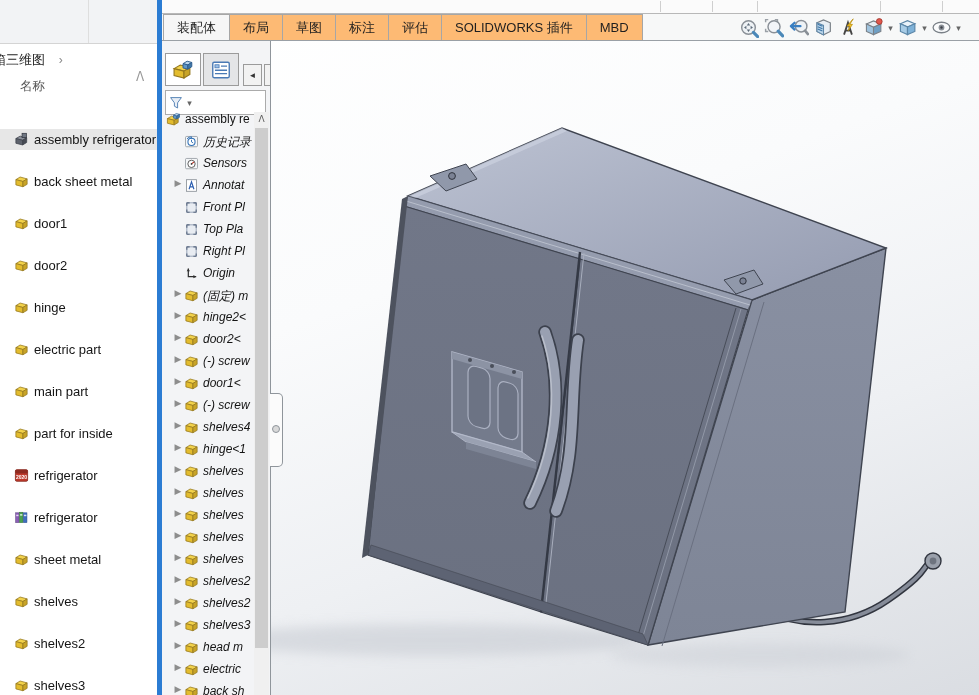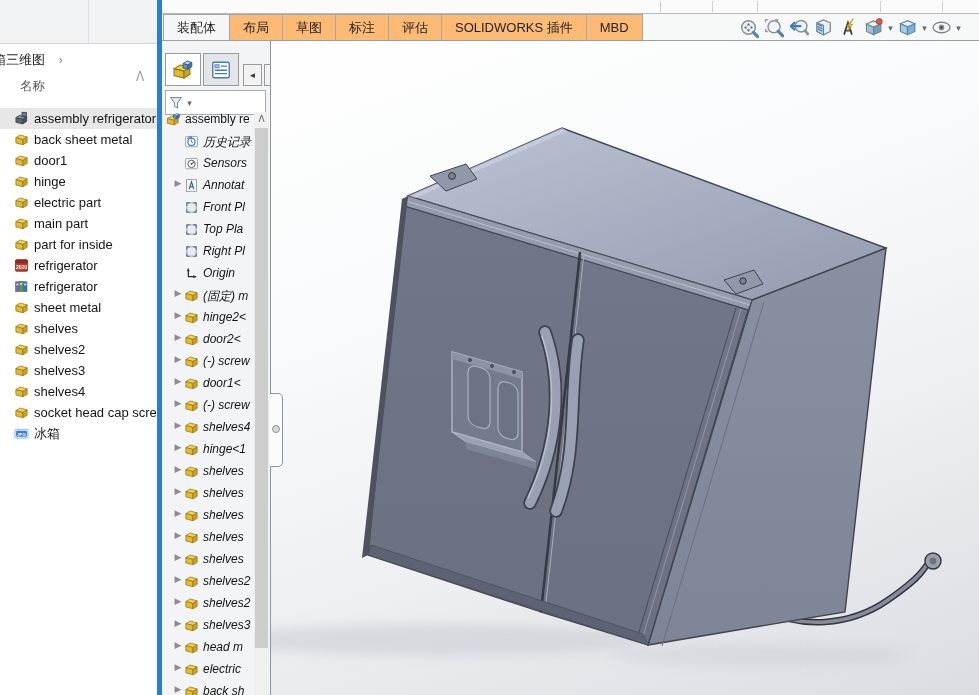--- a/index.html
+++ b/index.html
@@ -12,21 +12,21 @@
   #file-panel{left:0;top:0;width:157px;height:695px;background:#fff;z-index:30;overflow:hidden;}
   #fp-top{left:0;top:0;width:157px;height:43px;background:#f2f3f5;border-bottom:1px solid #d4d4d4;}
   #fp-top .vline{position:absolute;left:88px;top:0;width:1px;height:43px;background:#dedede;}
   #fp-crumb{left:0;top:48px;width:157px;height:24px;line-height:24px;font-size:13px;color:#222;white-space:nowrap;}
   #fp-crumb .crumbtxt{margin-left:-7px;display:inline-block;}
   #fp-crumb .crumbarrow{color:#8a8a8a;margin-left:10px;font-size:12px;}
   #fp-header{left:0;top:74px;width:157px;height:24px;font-size:12.5px;color:#555;}
   #fp-header .colname{position:absolute;left:20px;top:4px;}
   #fp-header .sort{position:absolute;left:136px;top:-4px;color:#999;font-size:12px;}
   #file-list{left:0;top:108px;width:157px;}
-  .frow{height:21px;display:flex;align-items:center;white-space:nowrap;overflow:hidden;font-size:13px;color:#151515;padding-left:14px;}
+  .frow{height:21px;display:flex;align-items:center;white-space:nowrap;overflow:hidden;font-size:13px;color:#151515;padding-left:14px;margin-top:21px;}
   .frow.sel{background:#e7e7e7;}
   .frow svg{flex:0 0 15px;width:15px;height:15px;margin-right:5px;}
 
   
   #sw-edge{left:157px;top:0;width:5px;height:695px;background:#2b7cd3;z-index:25;}
 
   
   #topstrip{left:162px;top:0;width:817px;height:13px;background:#fbfbfb;border-bottom:1px solid #b8b8b8;z-index:20;}
   #topstrip i{position:absolute;top:1px;width:1px;height:11px;background:#cfcfcf;}
   #tabrow{left:162px;top:14px;width:894px;height:26px;background:#f7f8f8;border-bottom:1px solid #9aa0a6;z-index:20;}
@@ -106,20 +106,28 @@
         </svg>
         <span>back sheet metal</span>
       </div>
       <div class="frow">
         <svg viewBox="0 0 16 16">
           <path d="M2 6 L6.5 3.2 L14 5.2 L9.5 8 Z" fill="#f2d24b" stroke="#93761c" stroke-width=".8"></path>
           <path d="M2 6 L9.5 8 L9.5 13.6 L2 11.6 Z" fill="#e3bc2e" stroke="#93761c" stroke-width=".8"></path>
           <path d="M9.5 8 L14 5.2 L14 11 L9.5 13.6 Z" fill="#c8a428" stroke="#93761c" stroke-width=".8"></path>
         </svg>
         <span>door1</span>
+      </div>
+      <div class="frow">
+        <svg viewBox="0 0 16 16">
+          <path d="M2 6 L6.5 3.2 L14 5.2 L9.5 8 Z" fill="#f2d24b" stroke="#93761c" stroke-width=".8"></path>
+          <path d="M2 6 L9.5 8 L9.5 13.6 L2 11.6 Z" fill="#e3bc2e" stroke="#93761c" stroke-width=".8"></path>
+          <path d="M9.5 8 L14 5.2 L14 11 L9.5 13.6 Z" fill="#c8a428" stroke="#93761c" stroke-width=".8"></path>
+        </svg>
+        <span>door2</span>
       </div>
       <div class="frow">
         <svg viewBox="0 0 16 16">
           <path d="M2 6 L6.5 3.2 L14 5.2 L9.5 8 Z" fill="#f2d24b" stroke="#93761c" stroke-width=".8"></path>
           <path d="M2 6 L9.5 8 L9.5 13.6 L2 11.6 Z" fill="#e3bc2e" stroke="#93761c" stroke-width=".8"></path>
           <path d="M9.5 8 L14 5.2 L14 11 L9.5 13.6 Z" fill="#c8a428" stroke="#93761c" stroke-width=".8"></path>
         </svg>
         <span>hinge</span>
       </div>
       <div class="frow">

